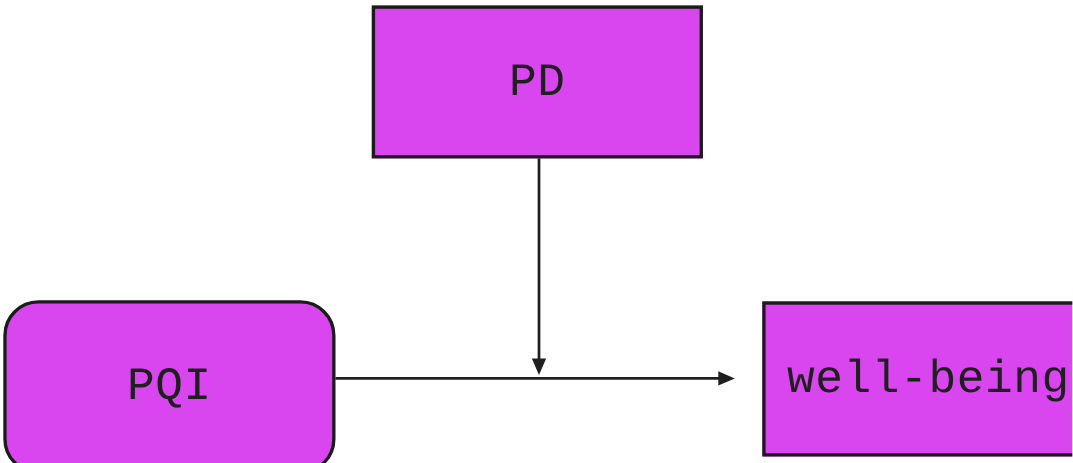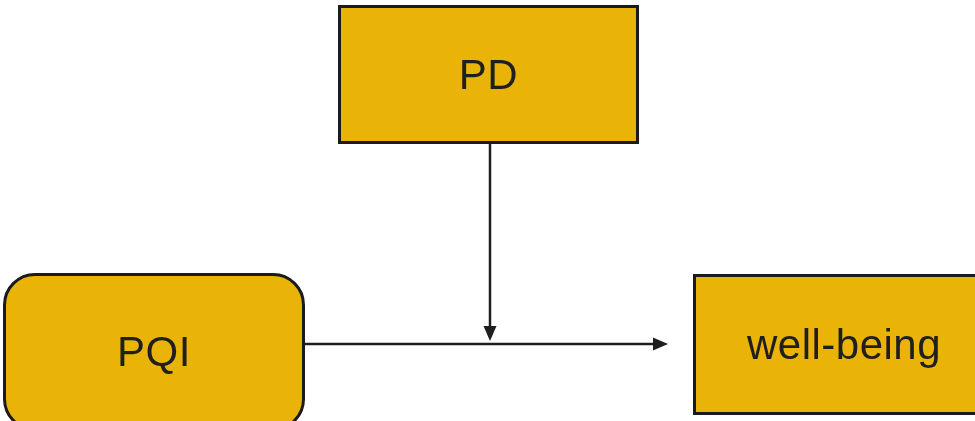--- a/index.html
+++ b/index.html
@@ -11,28 +11,29 @@
     position: relative;
     width: 975px;
     height: 421px;
     background: #ffffff;
     font-family: "Liberation Sans", sans-serif;
     overflow: hidden;
   }
   .node {
     position: absolute;
     box-sizing: border-box;
-    background: #eab308;
+    background: #d946ef;
     border: 3px solid #1b1b1b;
     display: flex;
     align-items: center;
     justify-content: center;
     font-size: 42px;
     color: #1f1f1f;
     letter-spacing: 0.5px;
+    font-family: Liberation Mono, monospace;
   }
   .node-pd {
     left: 338px;
     top: 5px;
     width: 301px;
     height: 139px;
   }
   .node-pqi {
     left: 3px;
     top: 273px;

